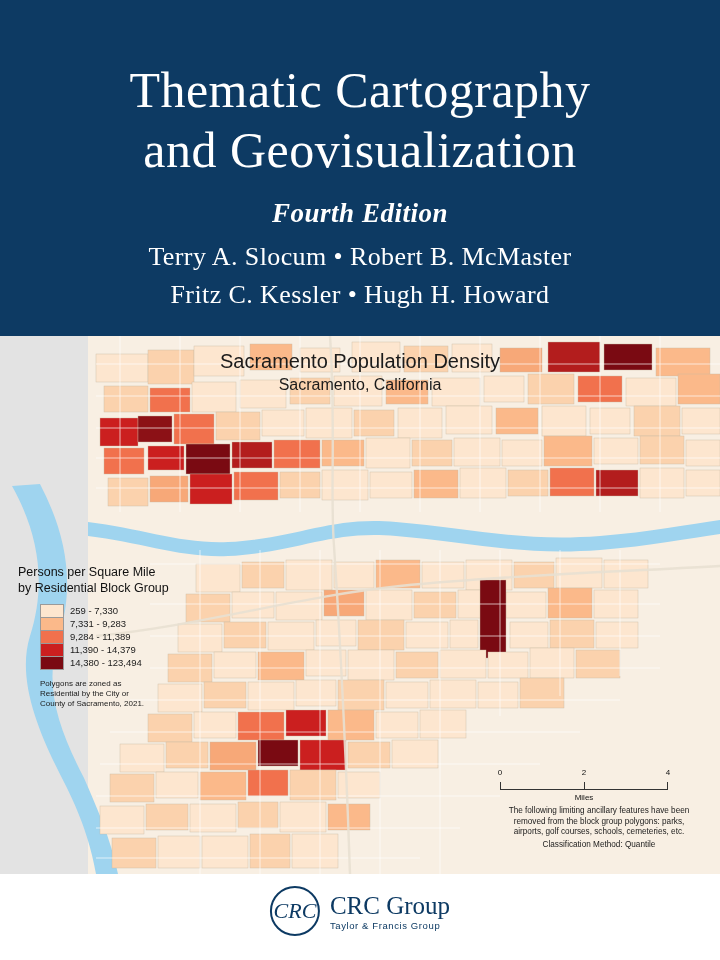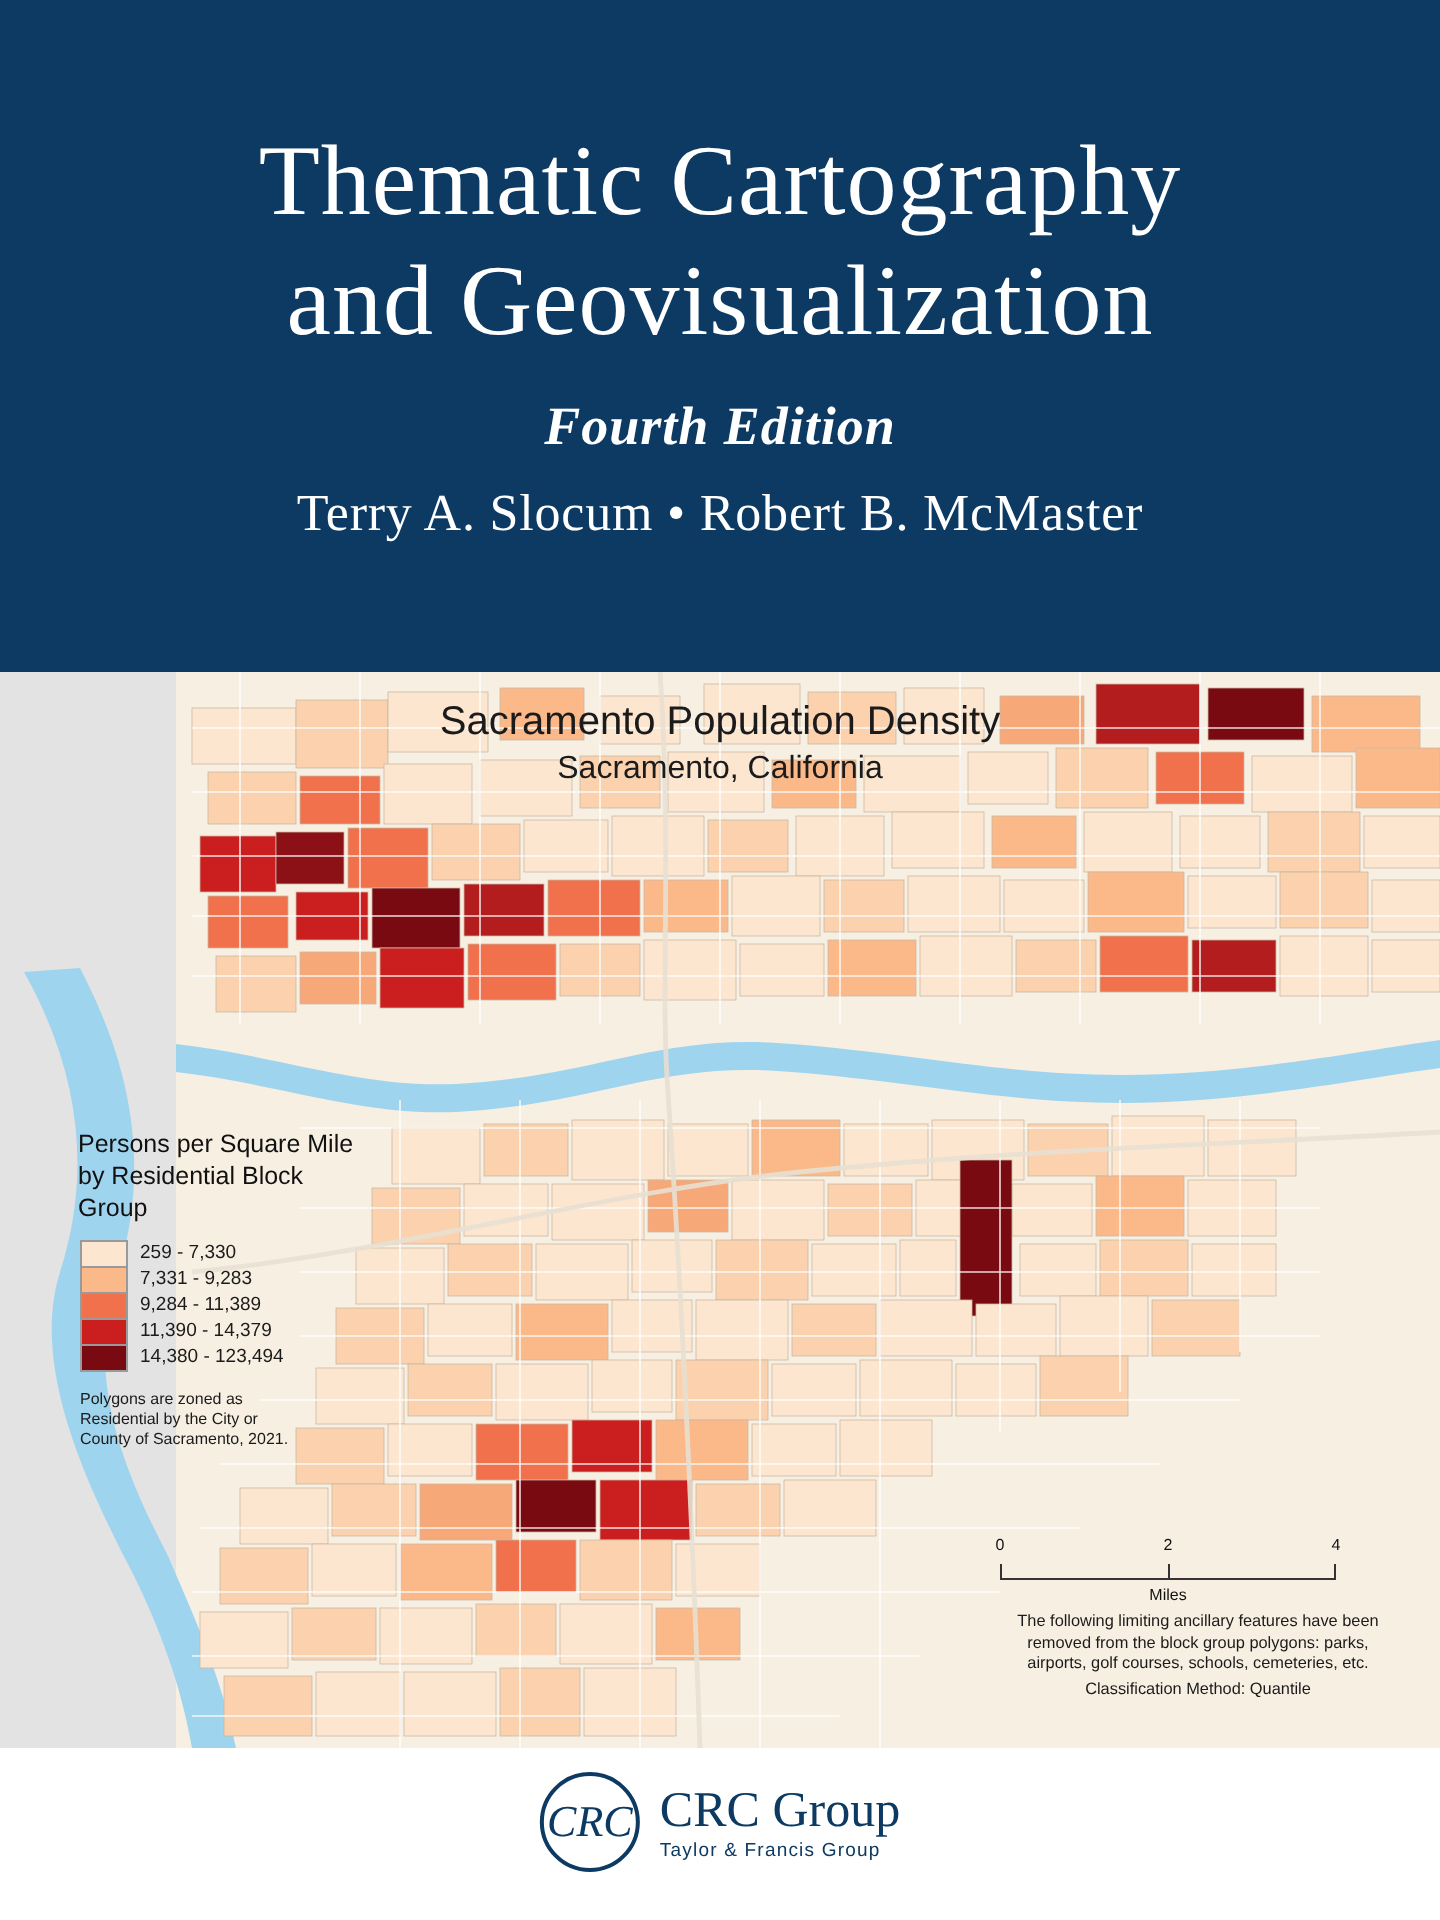--- a/index.html
+++ b/index.html
@@ -110,21 +110,20 @@
     position: absolute;
     left: 18px;
     top: 228px;
     width: 170px;
     color: #111;
   }
   .legend-title {
     font-size: 12.5px;
     line-height: 16px;
     margin-bottom: 8px;
-    margin-left: 21px;
   }
   .legend-row {
     display: flex;
     align-items: center;
     height: 13px;
   }
   .legend-swatch {
     width: 22px;
     height: 12px;
     border: 0.5px solid #9a9a9a;
@@ -250,20 +249,21 @@
   <div class="top-band"></div>
 
   <div class="title-block">
     <div class="title-line">Thematic Cartography</div>
     <div class="title-line">and Geovisualization</div>
     <div class="edition">Fourth Edition</div>
   </div>
 
   <div class="authors">
     <div>Terry A. Slocum  •  Robert B. McMaster</div>
+    <div>Fritz C. Kessler  •  Hugh H. Howard</div>
   </div>
 
   <div class="map-area">
     <div class="map-left-panel"></div>
 
     <svg class="map-canvas" viewBox="0 0 720 538" preserveAspectRatio="none">
       <defs>
         <clipPath id="mapclip">
             <rect x="0" y="0" width="720" height="538"></rect>
           </clipPath>

